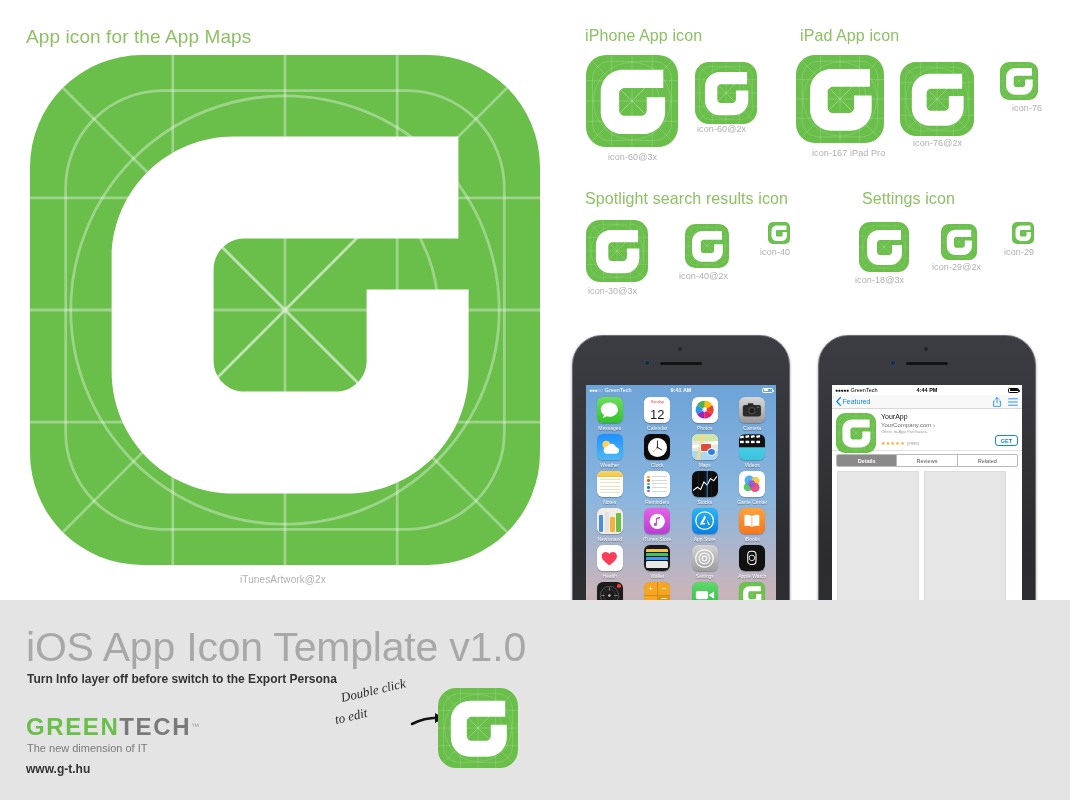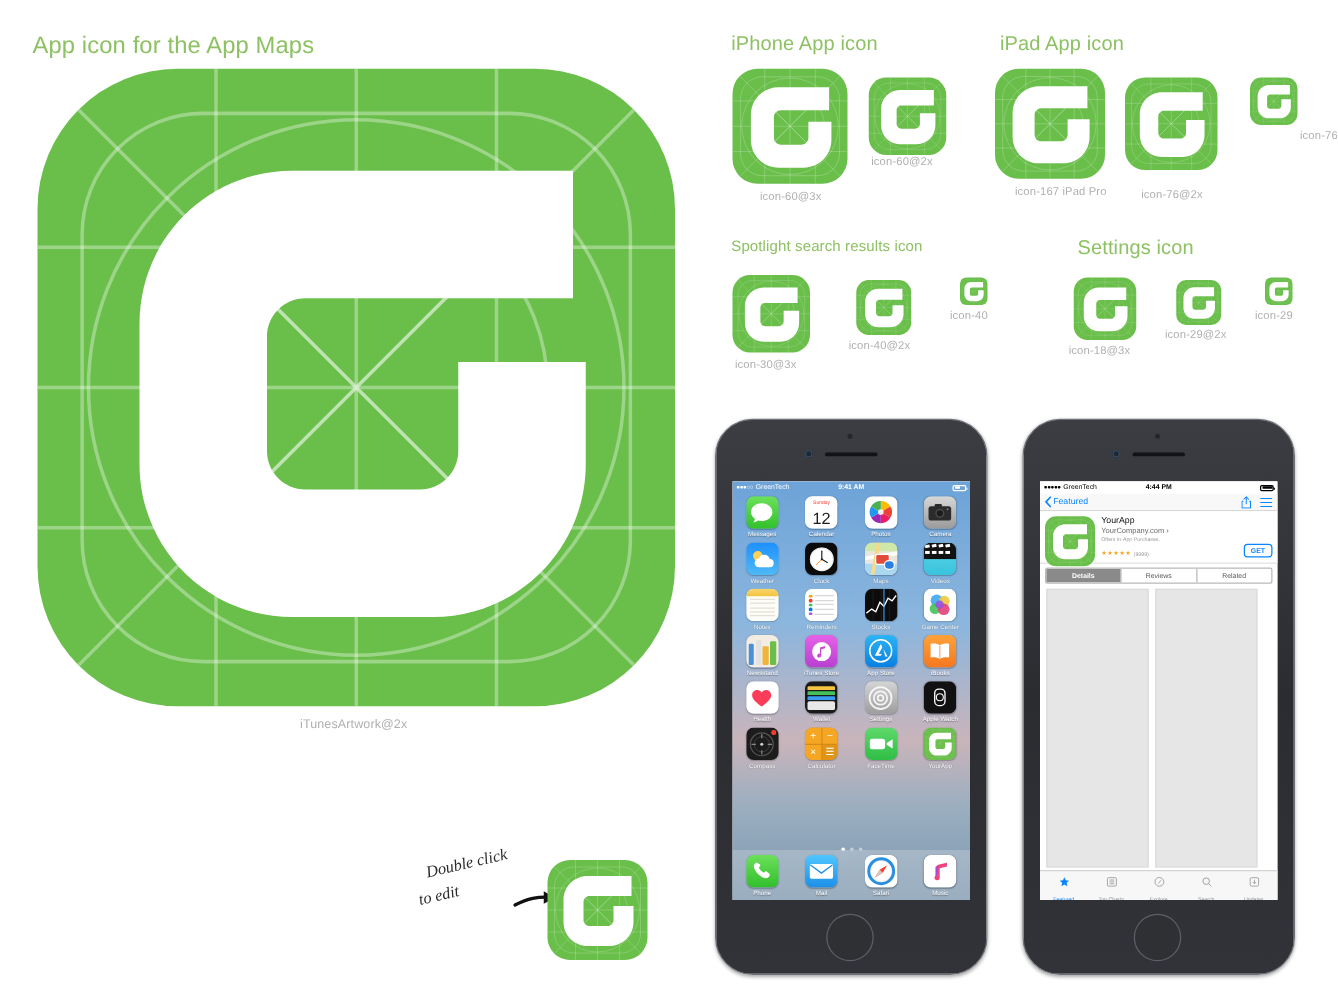--- a/index.html
+++ b/index.html
@@ -230,39 +230,39 @@
       <path d="M28 28 L72 72 M72 28 L28 72"></path>
       <circle cx="50" cy="50" r="42"></circle>
       <circle cx="50" cy="50" r="30"></circle>
       <rect x="7" y="7" width="86" height="86" rx="19"></rect>
     </g>
     <path fill="#ffffff" fill-rule="evenodd" d="
       M84 16 H40 C26.7 16 16 26.7 16 40 V62 C16 75.3 26.7 86 40 86 H62
       C75.3 86 86 75.3 86 62 V46 H66 V60 C66 63.3 63.3 66 60 66 H42
       C38.7 66 36 63.3 36 60 V42 C36 38.7 38.7 36 42 36 H84 Z"></path>
   </svg></div>
-  <div class="caption" style="left:913px;top:138px;margin-top:12px;">icon-76@2x</div>
+  <div class="caption" style="left:913px;top:138px;">icon-76@2x</div>
   <div class="gicon icon-ipad-2" style="left: 1000px; top: 62px; width: 38px; height: 38px; border-radius: 9px; background: rgb(106, 191, 75); overflow: hidden;"><svg viewBox="0 0 100 100" preserveAspectRatio="none" width="100%" height="100%">
 
     <g stroke="#ffffff" stroke-opacity="0.34" stroke-width="0.55" fill="none">
       <path d="M28 0 V100 M50 0 V100 M72 0 V100 M0 28 H100 M0 50 H100 M0 72 H100"></path>
       <path d="M0 0 L100 100 M100 0 L0 100"></path>
       <path d="M28 28 L72 72 M72 28 L28 72"></path>
       <circle cx="50" cy="50" r="42"></circle>
       <circle cx="50" cy="50" r="30"></circle>
       <rect x="7" y="7" width="86" height="86" rx="19"></rect>
     </g>
     <path fill="#ffffff" fill-rule="evenodd" d="
       M84 16 H40 C26.7 16 16 26.7 16 40 V62 C16 75.3 26.7 86 40 86 H62
       C75.3 86 86 75.3 86 62 V46 H66 V60 C66 63.3 63.3 66 60 66 H42
       C38.7 66 36 63.3 36 60 V42 C36 38.7 38.7 36 42 36 H84 Z"></path>
   </svg></div>
-  <div class="caption" style="left:1000px;top:103px;padding-left:40px;">icon-76</div>
-
-  <div class="section-title" style="left:585px;top:190px;font-size:12px;">Spotlight search results icon</div>
+  <div class="caption" style="left:972px;top:103px;padding-left:40px;">icon-76</div>
+
+  <div class="section-title" style="left:585px;top:190px;font-size:16px;">Spotlight search results icon</div>
   <div class="gicon icon-spot-0" style="left: 586px; top: 220px; width: 62px; height: 62px; border-radius: 14px; background: rgb(106, 191, 75); overflow: hidden;"><svg viewBox="0 0 100 100" preserveAspectRatio="none" width="100%" height="100%">
 
     <g stroke="#ffffff" stroke-opacity="0.34" stroke-width="0.55" fill="none">
       <path d="M28 0 V100 M50 0 V100 M72 0 V100 M0 28 H100 M0 50 H100 M0 72 H100"></path>
       <path d="M0 0 L100 100 M100 0 L0 100"></path>
       <path d="M28 28 L72 72 M72 28 L28 72"></path>
       <circle cx="50" cy="50" r="42"></circle>
       <circle cx="50" cy="50" r="30"></circle>
       <rect x="7" y="7" width="86" height="86" rx="19"></rect>
     </g>
@@ -871,20 +871,30 @@
                   </g>
                 </svg></span>
                <span class="tb-lbl">Updates</span>
             </div>
           </div>
       </div>
     </div>
     <div class="home-btn" style="left:89px;top:396px;width:36px;height:36px;"></div>
   </div>
 
+  <div class="footer">
+    <div class="footer-title">iOS App Icon Template v1.0</div>
+    <div class="footer-sub">Turn Info layer off before switch to the Export Persona</div>
+
+    <div class="brand">
+      <span class="brand-word brand-green">GREEN</span><span class="brand-word brand-gray">TECH</span><span class="brand-tm">™</span>
+    </div>
+    <div class="brand-tag">The new dimension of IT</div>
+    <div class="brand-url">www.g-t.hu</div>
+  </div>
 
   <svg class="handwrite" viewBox="0 0 120 64">
     <text x="8" y="26" font-family="Liberation Serif, serif" font-size="13" fill="#2b2b2b" font-style="italic" transform="rotate(-13 8 26)" id="hint1">Double click</text>
     <text x="2" y="48" font-family="Liberation Serif, serif" font-size="13" fill="#2b2b2b" font-style="italic" transform="rotate(-13 2 48)" id="hint2">to edit</text>
     <path d="M78 48 C88 43, 96 41, 108 42" stroke="#111" stroke-width="2.6" fill="none" stroke-linecap="round"></path>
     <path d="M101 37 L110 42.2 L101 47" fill="#111"></path>
   </svg>
 
   <div class="gicon" id="footer-icon" style="left: 438px; top: 688px; width: 80px; height: 80px; border-radius: 18px; background: rgb(106, 191, 75); overflow: hidden;"><svg viewBox="0 0 100 100" preserveAspectRatio="none" width="100%" height="100%">
 

